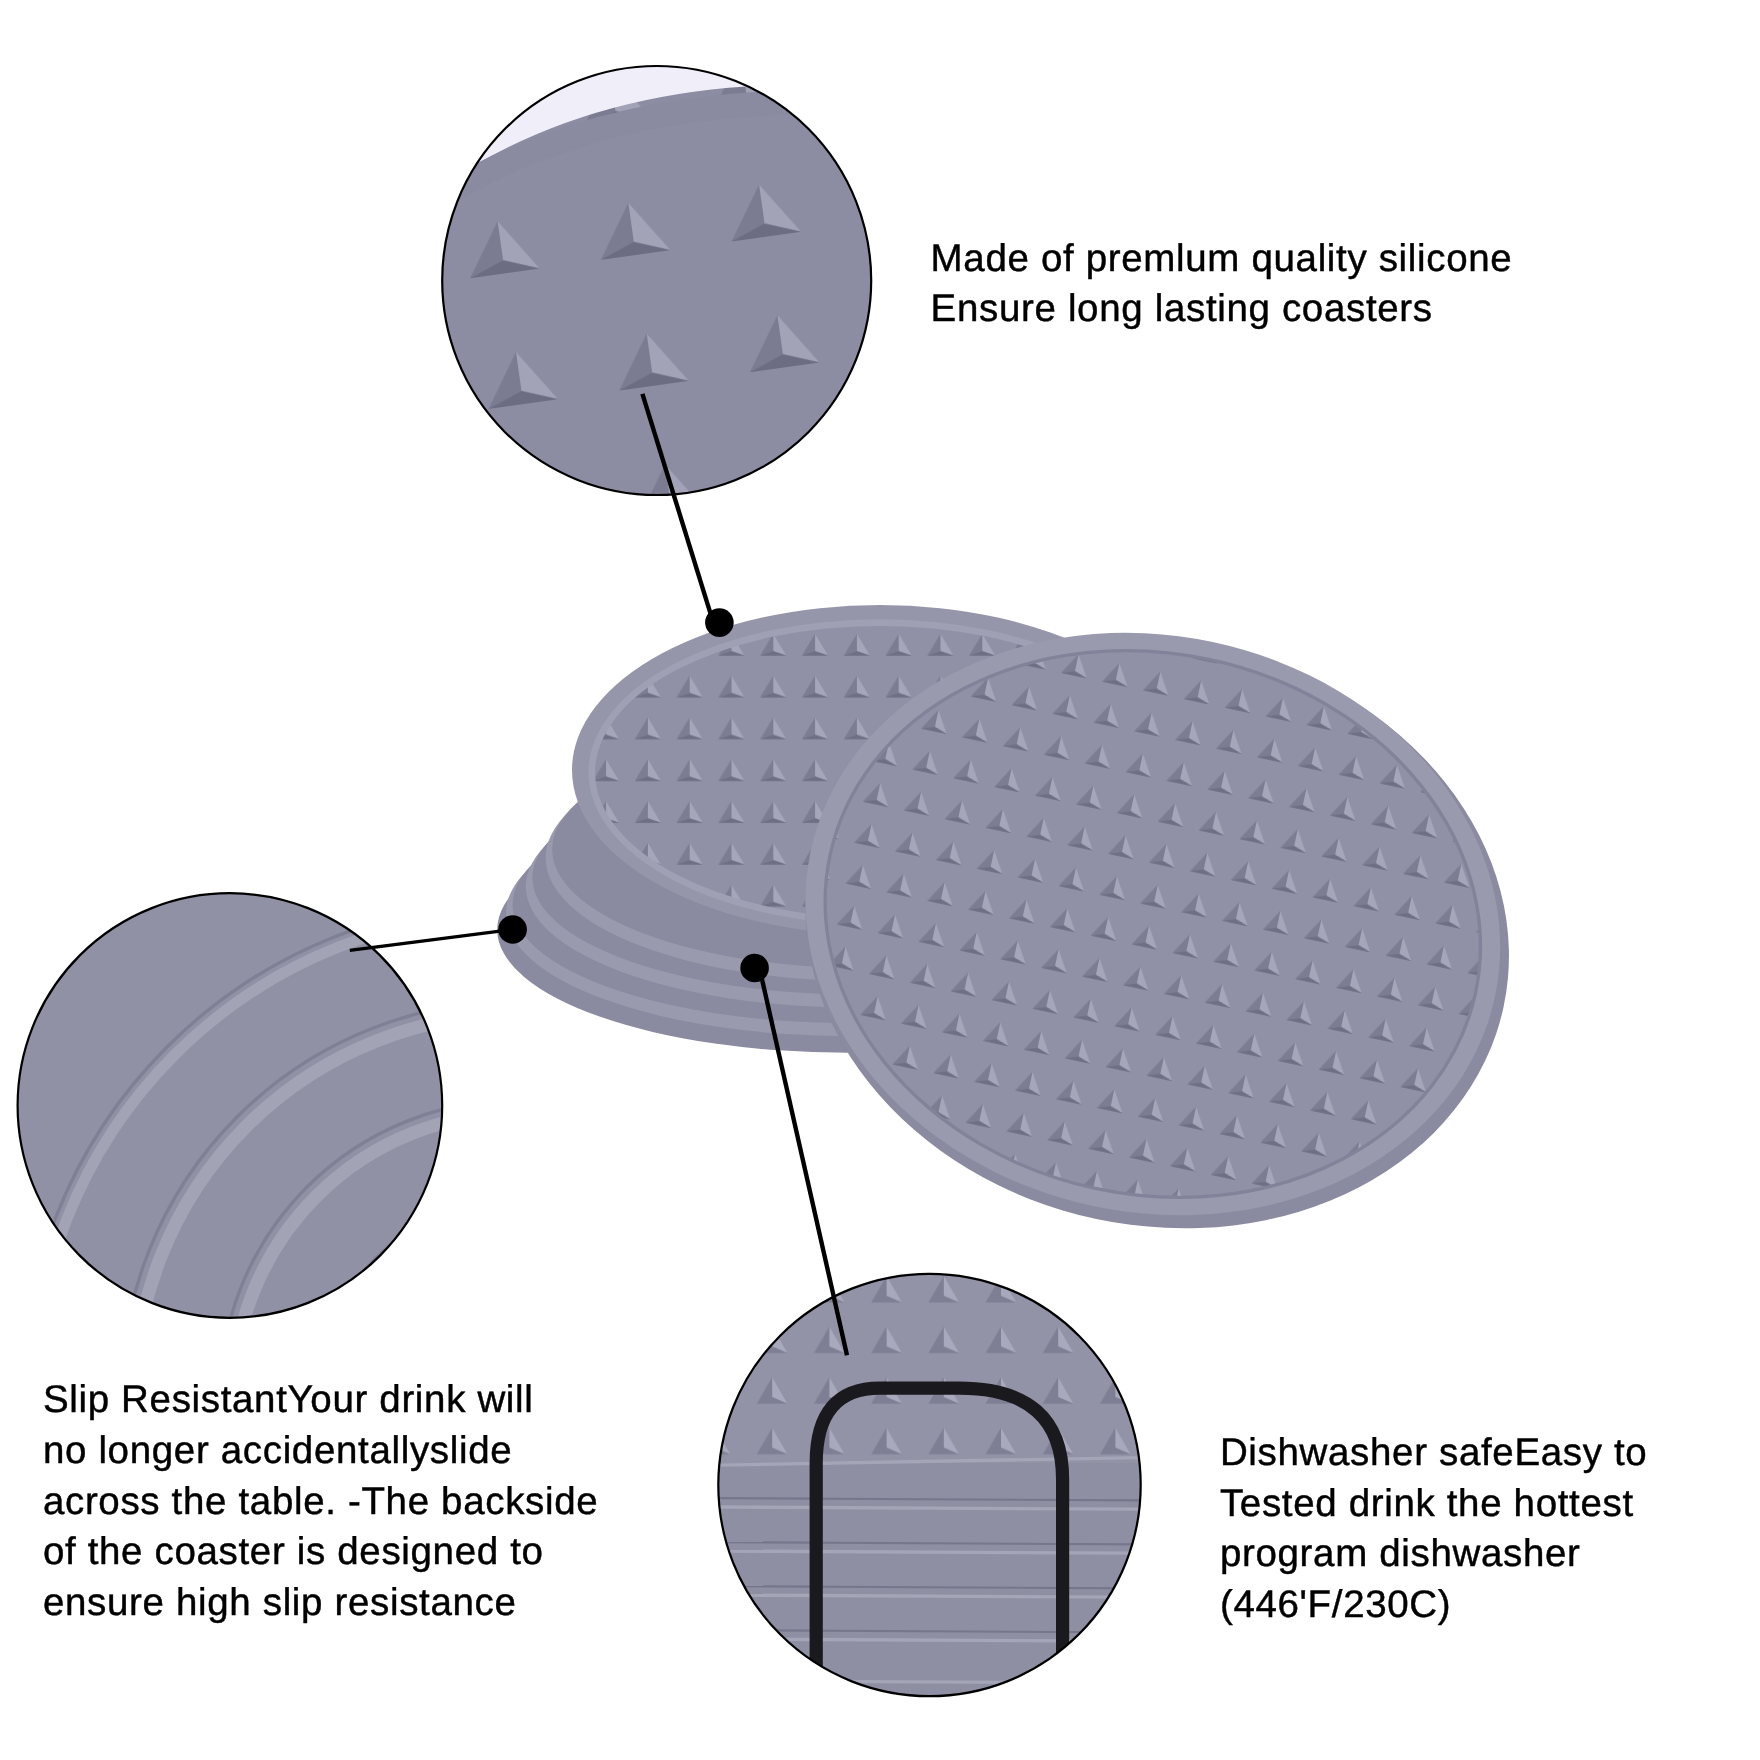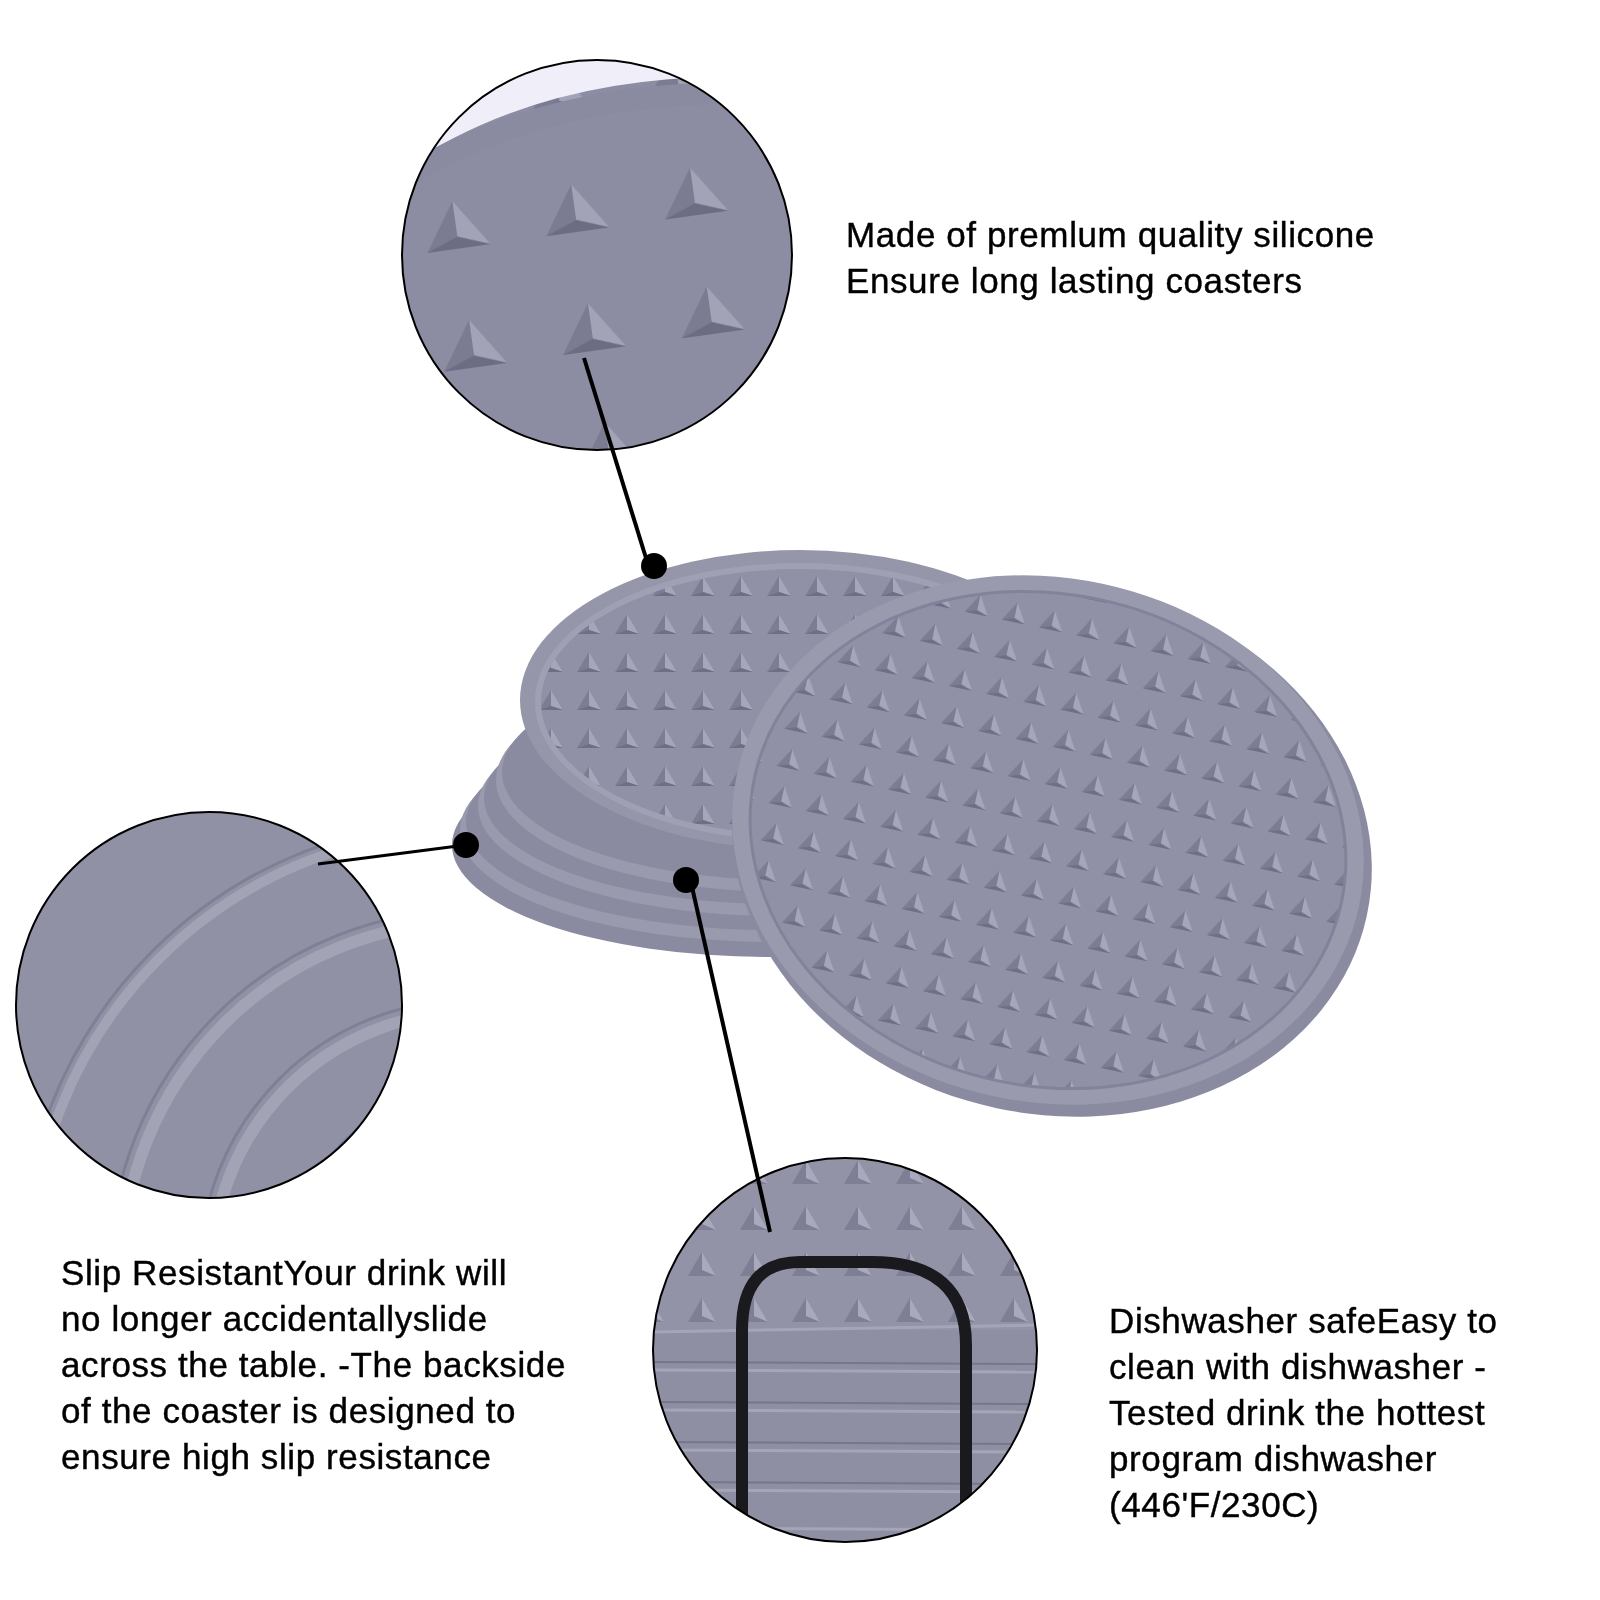--- a/index.html
+++ b/index.html
@@ -3,21 +3,21 @@
 <meta charset="utf-8">
 <style>
   html, body { margin:0; padding:0; background:#ffffff; }
   body { width:1600px; height:1600px; position:relative; overflow:hidden;
          font-family:"Liberation Sans", sans-serif; color:#000; }
   .art { position:absolute; left:0; top:0; width:1600px; height:1600px; }
   .caption { position:absolute; font-size:35px; line-height:46px; font-weight:400;
              letter-spacing:0.6px; color:#000; -webkit-text-stroke:0.4px #000; }
   .caption .line { display:block; white-space:nowrap; }
   #cap-top { left:846px; top:212px; }
-  #cap-left { left:61px; top:1250px; }
+  #cap-left { left:39px; top:1250px; }
   #cap-right { left:1109px; top:1262px;margin-top:36px; }
 </style>
 </head>
 <body>
 
 <svg class="art" viewBox="0 0 1600 1600" xmlns="http://www.w3.org/2000/svg">
   <defs>
 
     <pattern id="studs" x="0" y="0" width="38" height="38" patternUnits="userSpaceOnUse">
       <rect width="38" height="38" fill="#9090a6"></rect>
@@ -141,17 +141,16 @@
 <div class="caption" id="cap-left">
   <span class="line">Slip ResistantYour drink will</span>
   <span class="line">no longer accidentallyslide</span>
   <span class="line">across the table. -The backside</span>
   <span class="line">of the coaster is designed to</span>
   <span class="line">ensure high slip resistance</span>
 </div>
 
 <div class="caption" id="cap-right">
   <span class="line">Dishwasher safeEasy to</span>
-  <span class="line">clean with dishwasher -</span>
   <span class="line">Tested drink the hottest</span>
   <span class="line">program dishwasher</span>
   <span class="line">(446'F/230C)</span>
 </div>
 
 </body></html>

